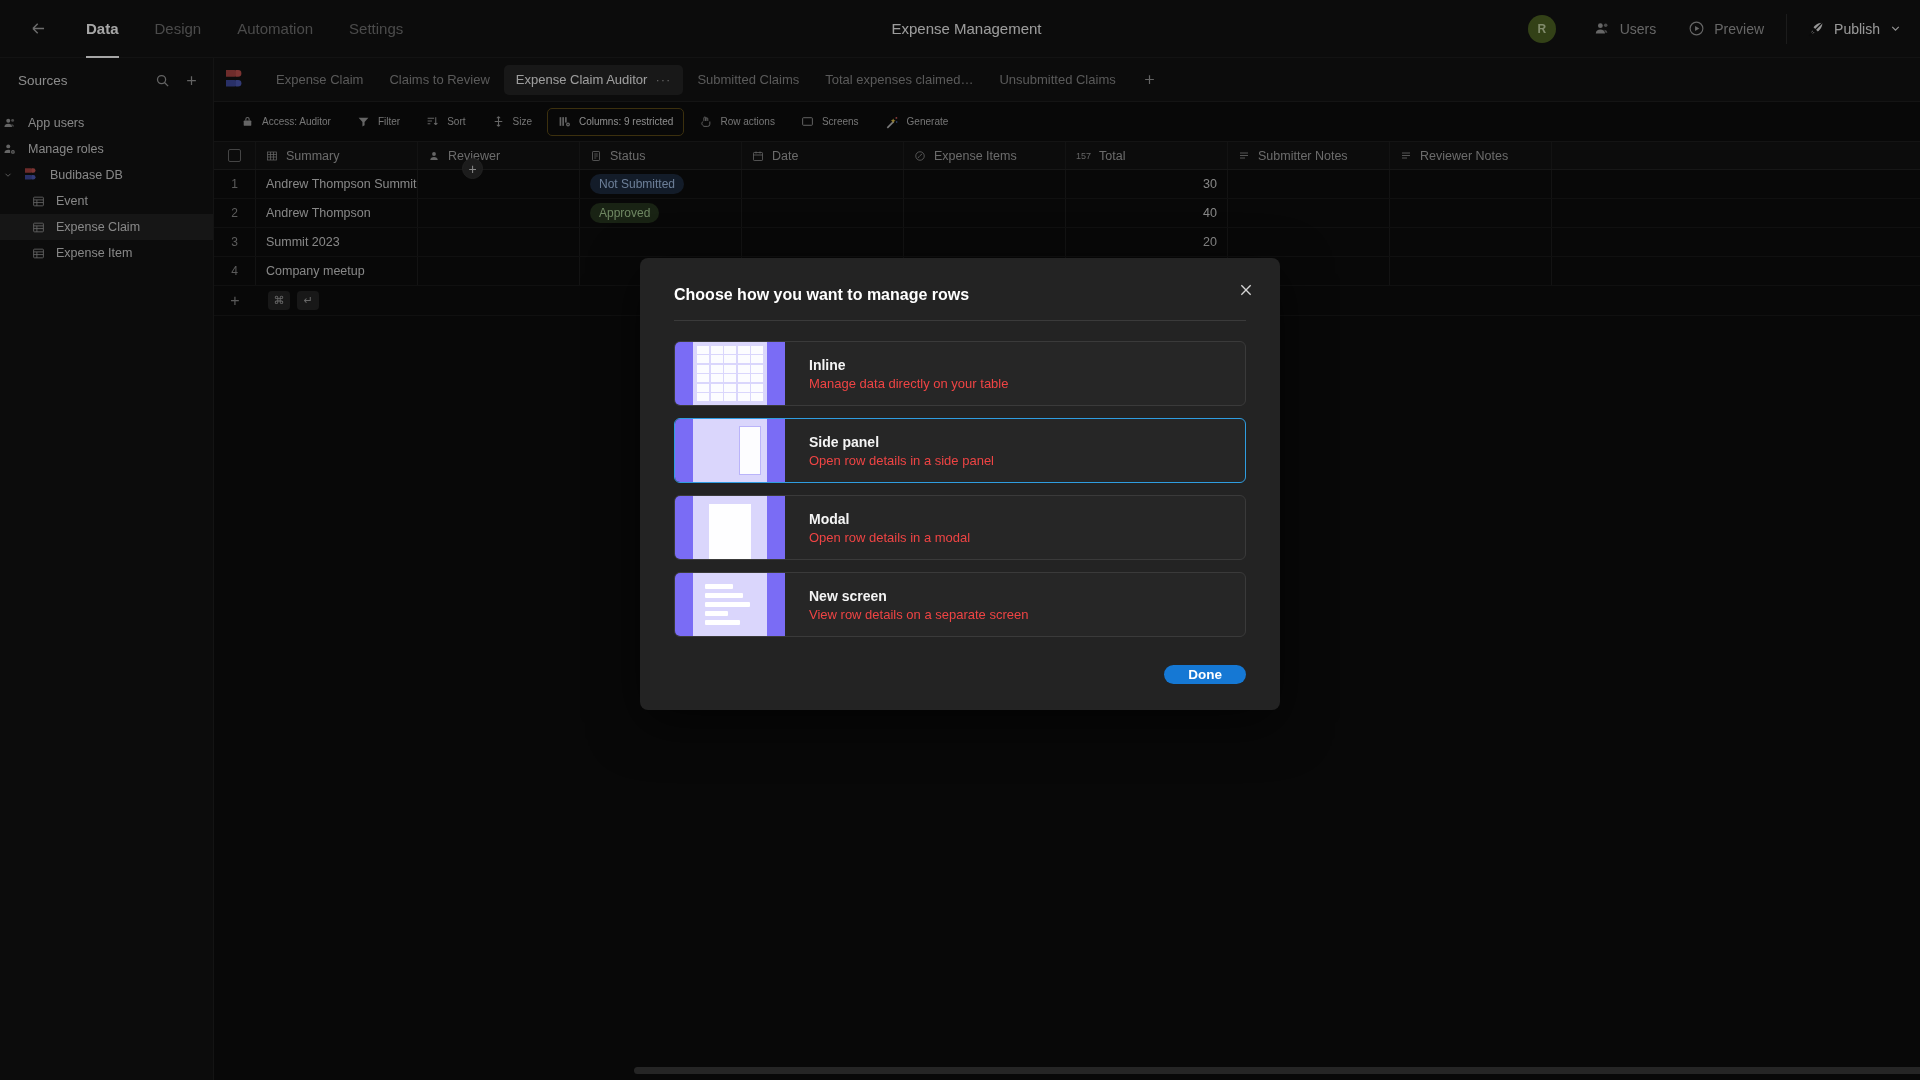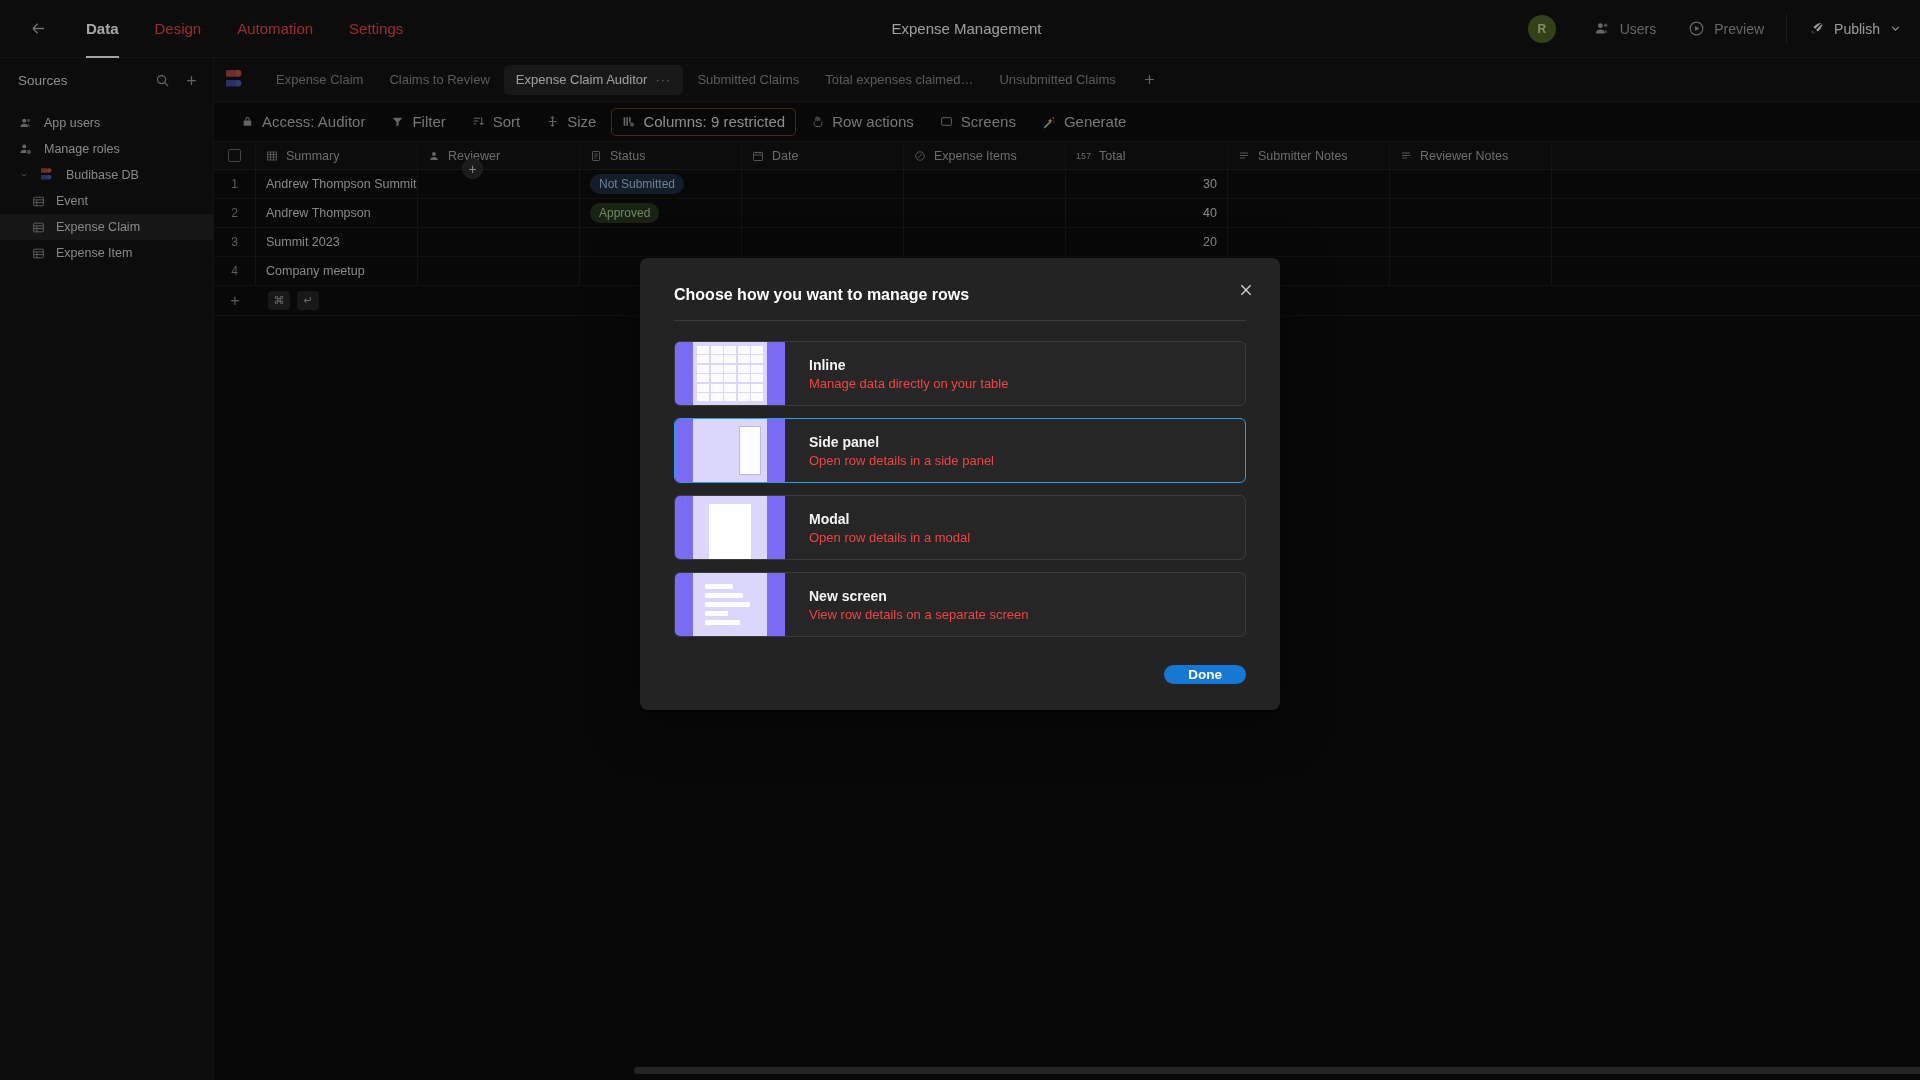--- a/index.html
+++ b/index.html
@@ -20,21 +20,21 @@
     position: relative;
     border-bottom: 1px solid #1e1e1e;
   }
   .back-btn {
     width: 44px; height: 58px; display: flex; align-items: center; justify-content: center;
     margin-left: 16px; cursor: pointer; color: #a8a8a8;
   }
   .nav-tabs { display: flex; align-items: center; height: 58px; margin-left: 8px; }
   .nav-tab {
     position: relative; height: 58px; display: flex; align-items: center;
-    padding: 0 18px; font-size: 15px; color: #ef4444; cursor: pointer;
+    padding: 0 18px; font-size: 15px; color: #737373; cursor: pointer;
   }
   .nav-tab.active { color: #fff; font-weight: bold; }
   .nav-tab.active::after {
     content: ""; position: absolute; left: 18px; right: 18px; bottom: 0;
     height: 2px; background: #ffffff;
   }
   .topbar-center {
     position: absolute; left: 13px; right: 0; text-align: center;
     font-size: 15px; color: #f0f0f0; pointer-events: none;
   }
@@ -64,21 +64,21 @@
   }
   .sb-header {
     height: 44px; display: flex; align-items: center; padding: 0 14px 0 18px;
   }
   .sb-title { font-size: 13.5px; color: #d6d6d6; }
   .sb-actions { margin-left: auto; display: flex; align-items: center; gap: 14px; }
   .sb-icon { cursor: pointer; color: #9a9a9a; display: flex; }
   .sb-list { padding-top: 8px; }
   .sb-row {
     display: flex; align-items: center; gap: 10px; height: 26px;
-    padding-left: 18px; font-size: 12.5px; color: #d0d0d0; cursor: pointer;
+    padding-left: 2px; font-size: 12.5px; color: #d0d0d0; cursor: pointer;
   }
   .sb-row.nested { padding-left: 30px; }
   .sb-row.selected { background: #232323; }
   .sb-row .ico { display: flex; width: 16px; justify-content: center; color: #9b9b9b; }
   .sb-chev { width: 12px; display: flex; align-items: center; justify-content: center; color: #888; }
 
   
   .main { flex: 1; display: flex; flex-direction: column; min-width: 0; background: #0d0d0d; }
 
   
@@ -99,21 +99,21 @@
              color: #9a9a9a; cursor: pointer; border-radius: 4px; margin-left: 6px; }
 
   
   .toolbar {
     height: 40px; min-height: 40px; display: flex; align-items: center;
     padding-left: 16px; gap: 4px; background: #0d0d0d;
     border-bottom: 1px solid #1f1f1f;
   }
   .tb-btn {
     display: flex; align-items: center; gap: 8px; height: 28px;
-    padding: 0 10px; border-radius: 5px; font-size: 15px; color: #b4b4b4; cursor: pointer;
+    padding: 0 10px; border-radius: 5px; font-size: 10px; color: #b4b4b4; cursor: pointer;
     border: 1px solid transparent; white-space: nowrap;
   }
   .tb-btn.warn { border-color: #5c4a16; color: #d8d8d8; }
   .tb-ico { display: flex; color: #9b9b9b; }
 
   
   .gridwrap { flex: 1; position: relative; overflow: hidden; }
   .grid { position: absolute; inset: 0; }
   .grow { display: flex; height: 29px; }
   .ghead { height: 28px; background: #131313; border-bottom: 1px solid #242424; }

